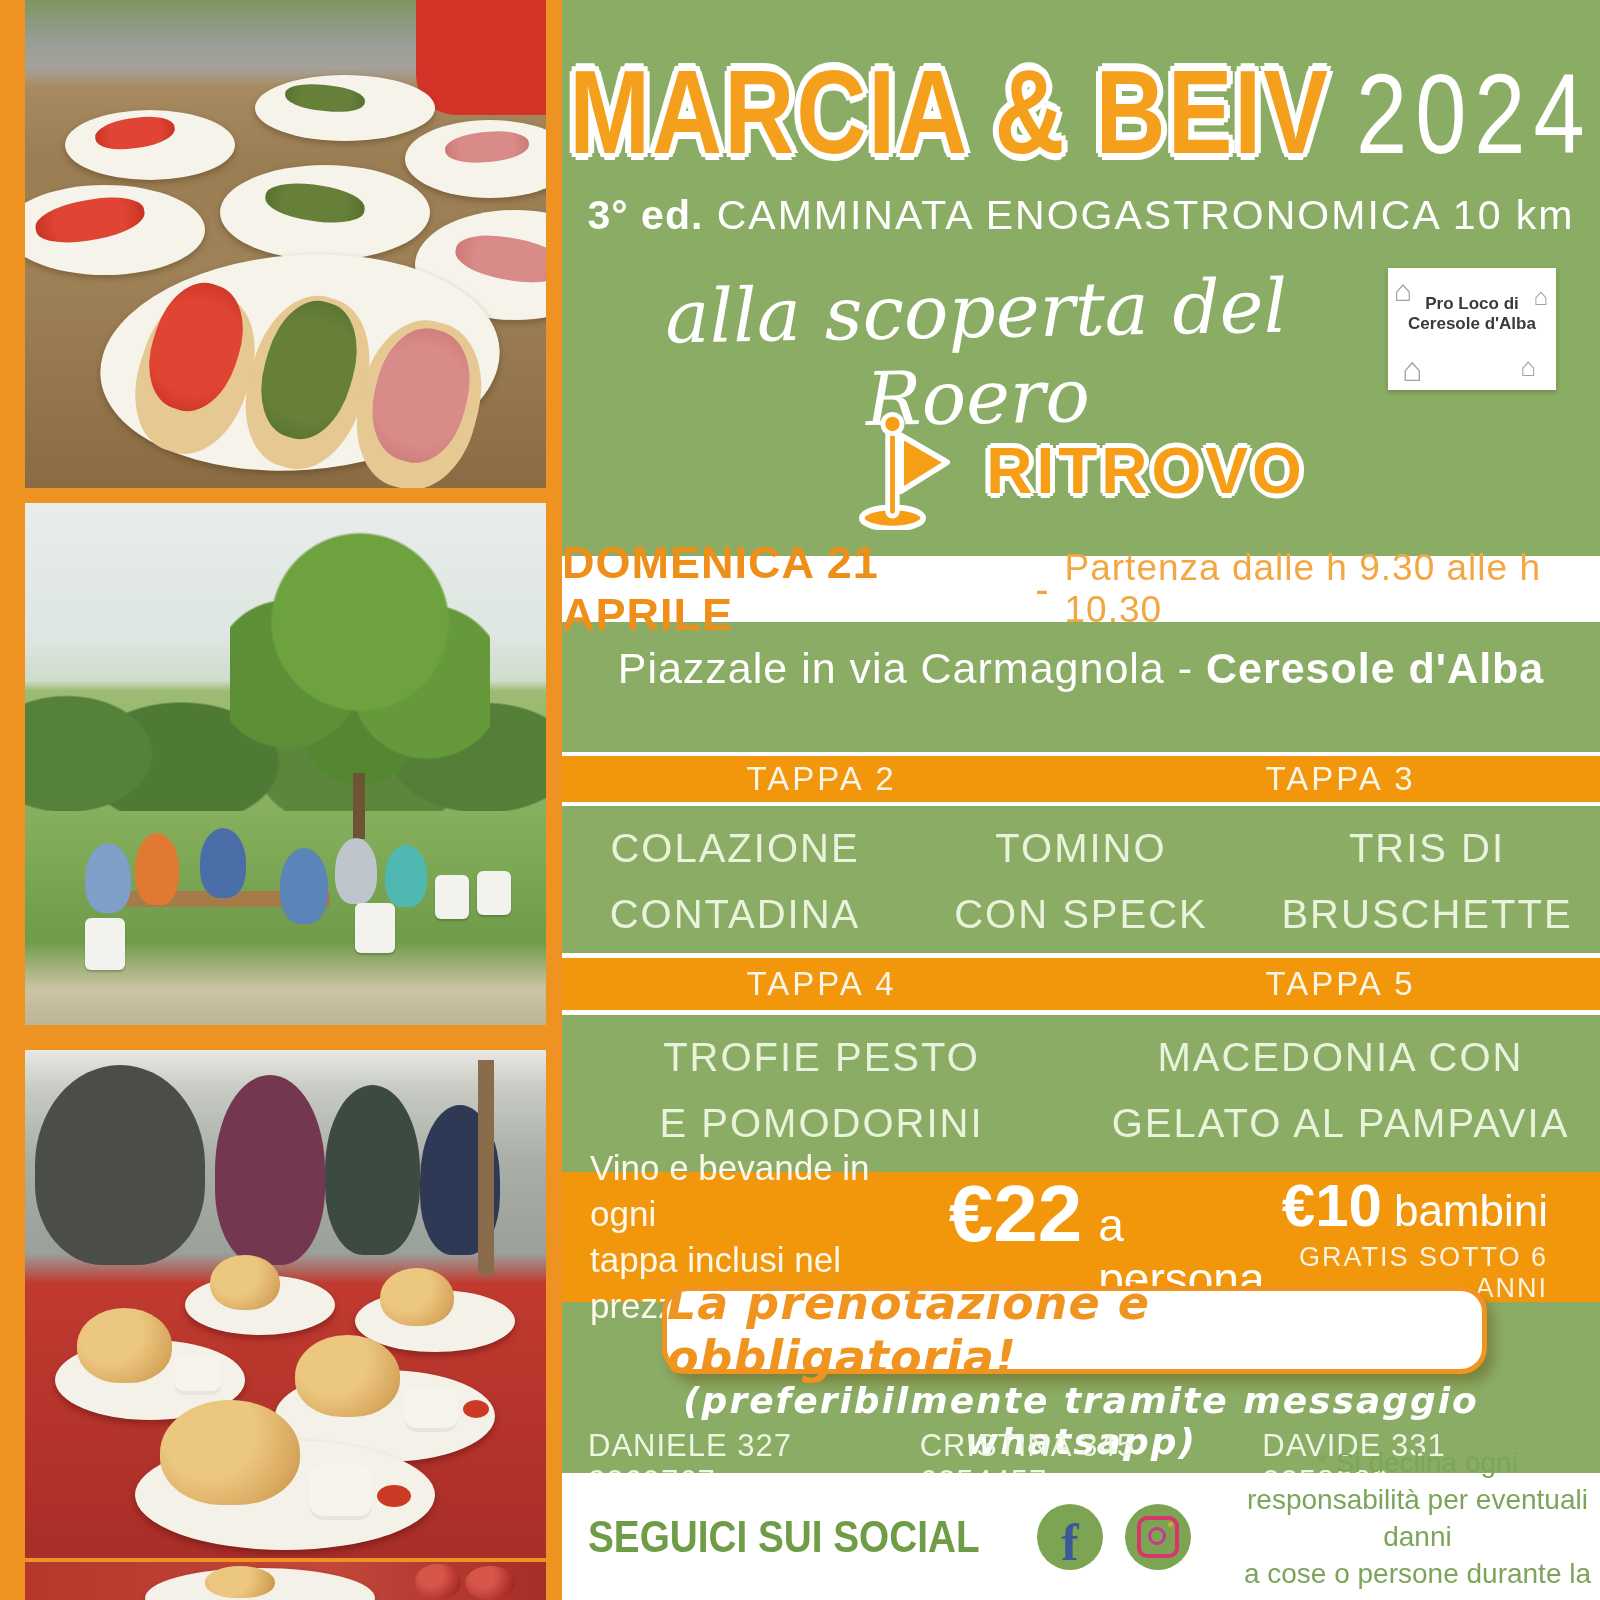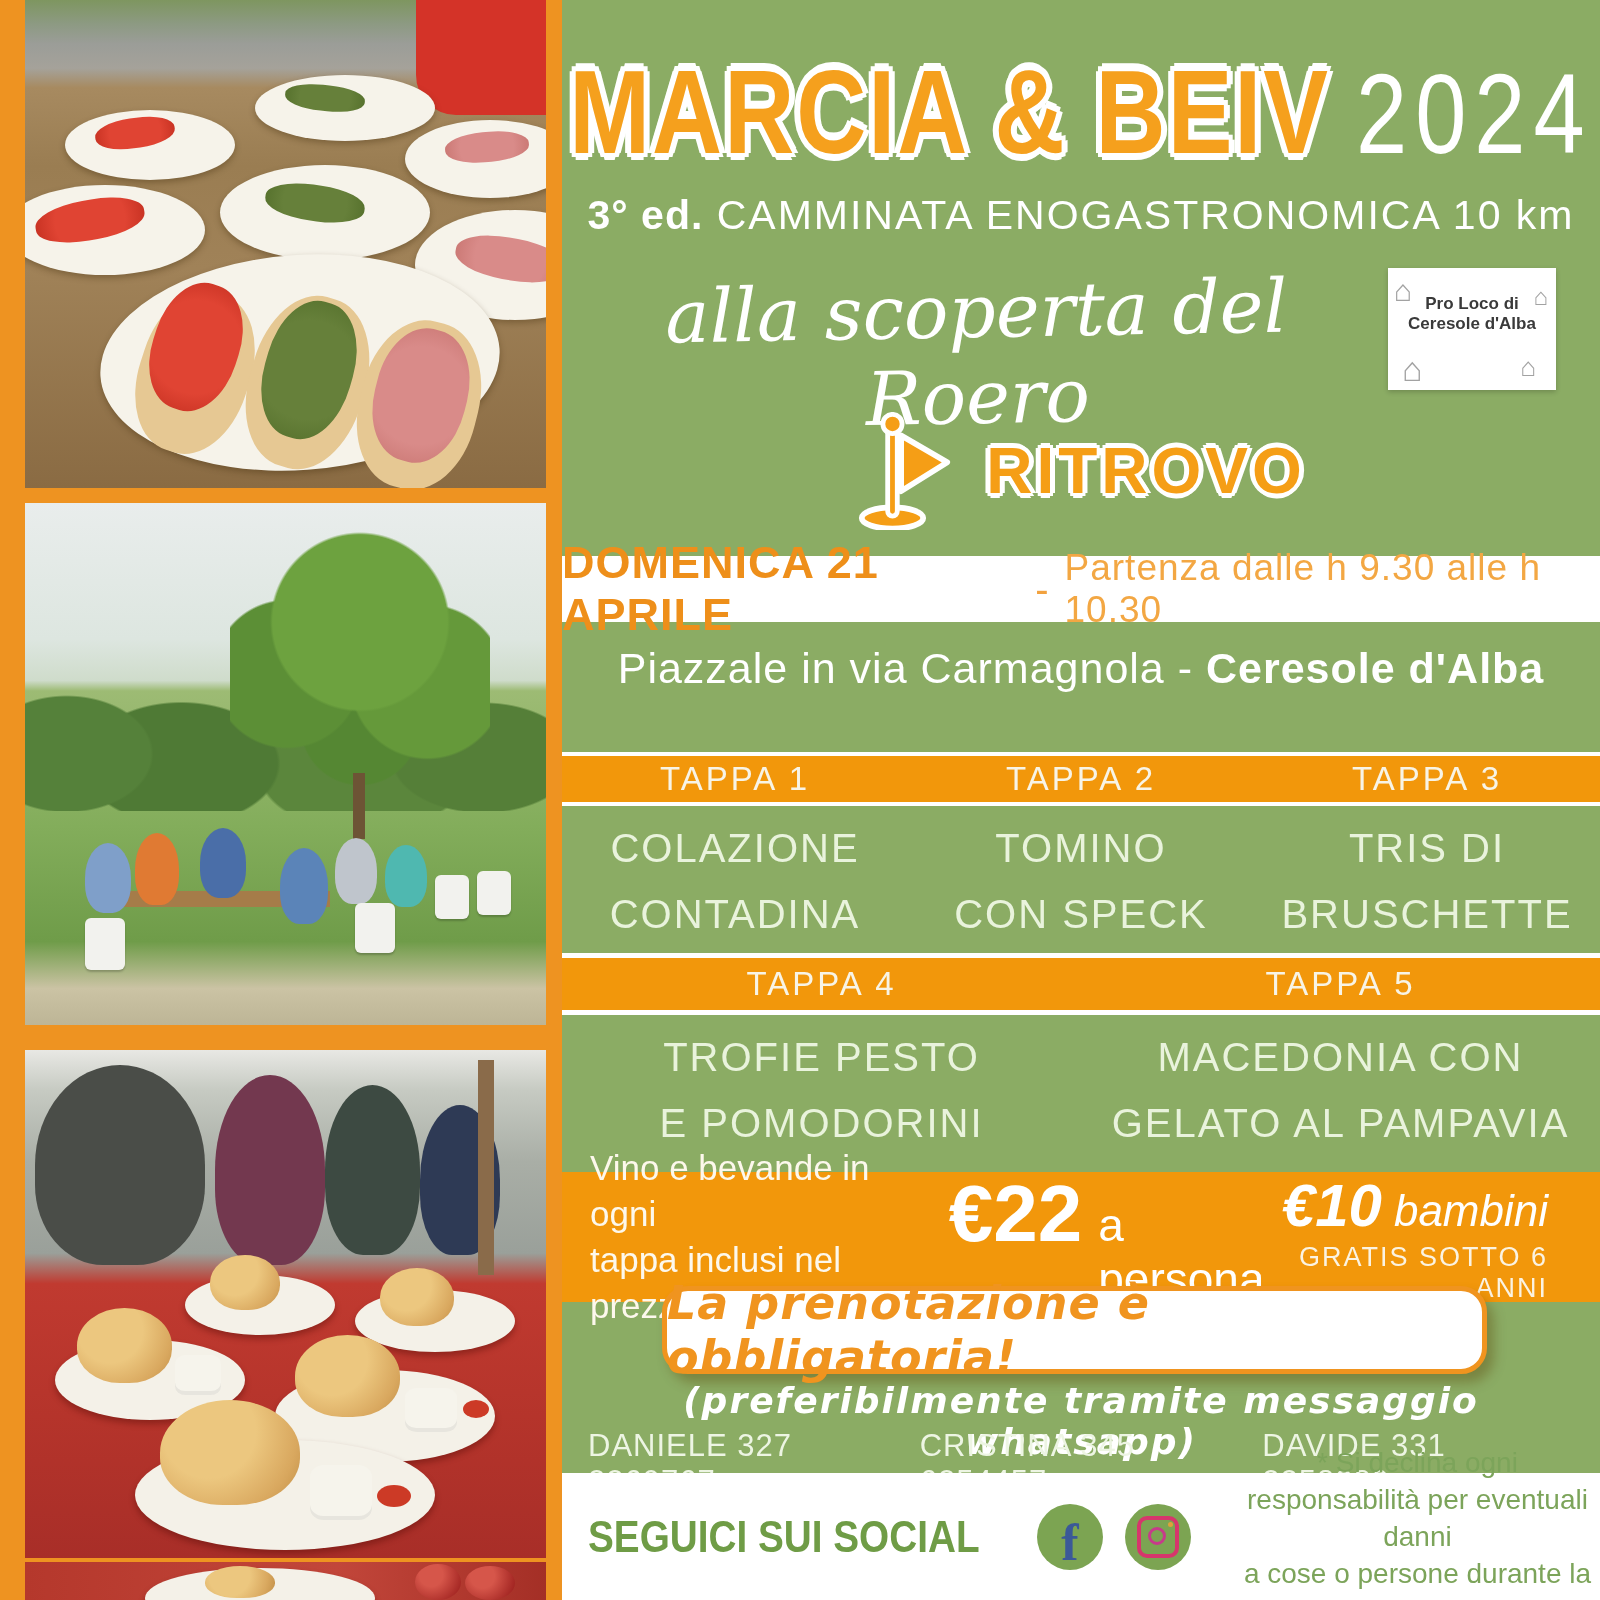--- a/index.html
+++ b/index.html
@@ -107,21 +107,21 @@
   .band-body .cell{flex:1;display:flex;align-items:center;justify-content:center;text-align:center;
      color:#E9F3DC;font-size:40px;line-height:66px;letter-spacing:2px;white-space:pre-line;}
 
   .band-price{position:absolute;top:1172px;left:0;width:100%;height:130px;background:#F2970B;
      display:flex;align-items:center;}
   .price-note{margin-left:28px;width:345px;font-size:35px;line-height:46px;color:#FDF8EC;}
   .price-adult{display:flex;align-items:baseline;gap:16px;margin-left:62px;color:#fff;}
   .pa-amount{font-size:80px;font-weight:bold;}
   .pa-suffix{font-size:46px;}
   .price-child{margin-left:auto;margin-right:52px;text-align:right;color:#fff;}
-  .pc-line{display:flex;align-items:baseline;gap:12px;justify-content:flex-end;font-style:italic;}
+  .pc-line{display:flex;align-items:baseline;gap:12px;justify-content:flex-end;}
   .pc-amount{font-size:60px;font-weight:bold;}
   .pc-suffix{font-size:44px;}
   .pc-note{font-size:27px;letter-spacing:2px;color:#FBF3E2;margin-top:2px;}
 
   .booking-box{position:absolute;top:1286px;left:100px;width:815px;height:78px;background:#fff;
      border:5px solid #F0941F;border-radius:26px;box-shadow:7px 9px 12px rgba(90,60,0,.35);
      display:flex;align-items:center;justify-content:center;}
   .booking-text{font-size:46px;font-weight:bold;font-style:italic;color:#F0941F;
      font-family:"DejaVu Sans",sans-serif;letter-spacing:1px;}
   .whatsapp-note{position:absolute;top:1380px;left:0;width:100%;text-align:center;color:#fff;
@@ -261,21 +261,20 @@
       <span class="dom-date">DOMENICA 21 APRILE</span>
       <span class="dom-dash">-</span>
       <span class="dom-time">Partenza dalle h 9.30 alle h 10.30</span>
     </div>
 
     <div class="location">
       <span>Piazzale in via Carmagnola - </span><b>Ceresole d'Alba</b>
     </div>
 
     <div class="band-head head1">
-      <div class="cell">TAPPA 1</div>
       <div class="cell">TAPPA 2</div>
       <div class="cell">TAPPA 3</div>
     </div>
     <div class="band-body body1">
       <div class="cell">COLAZIONE
 CONTADINA</div>
       <div class="cell">TOMINO
 CON SPECK</div>
       <div class="cell">TRIS DI
 BRUSCHETTE</div>

